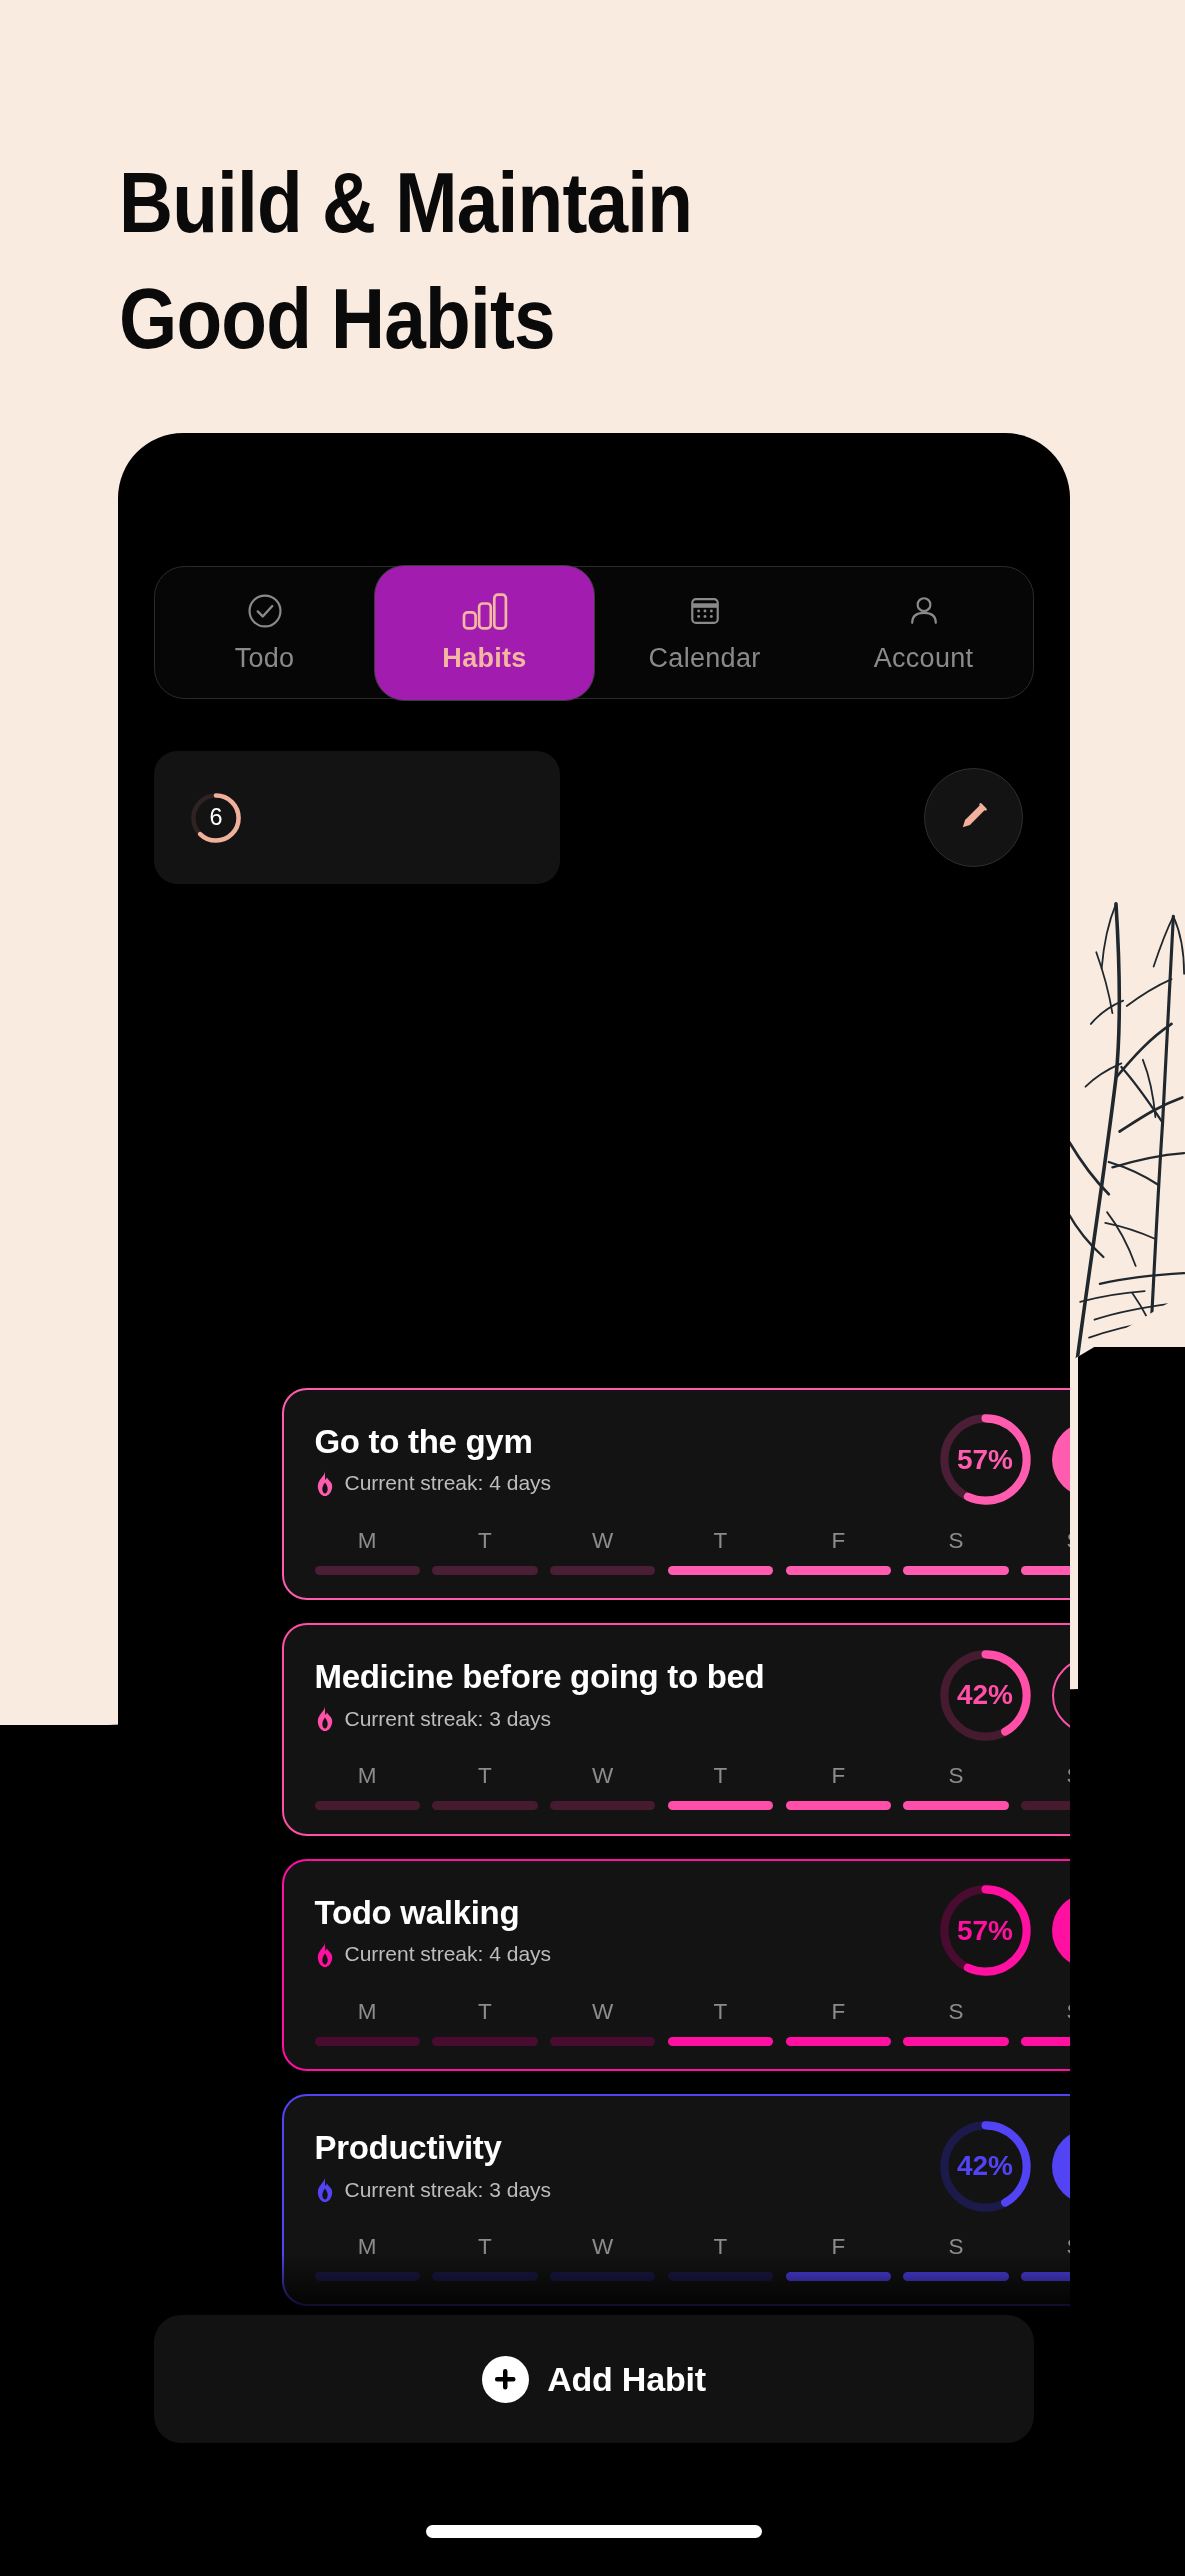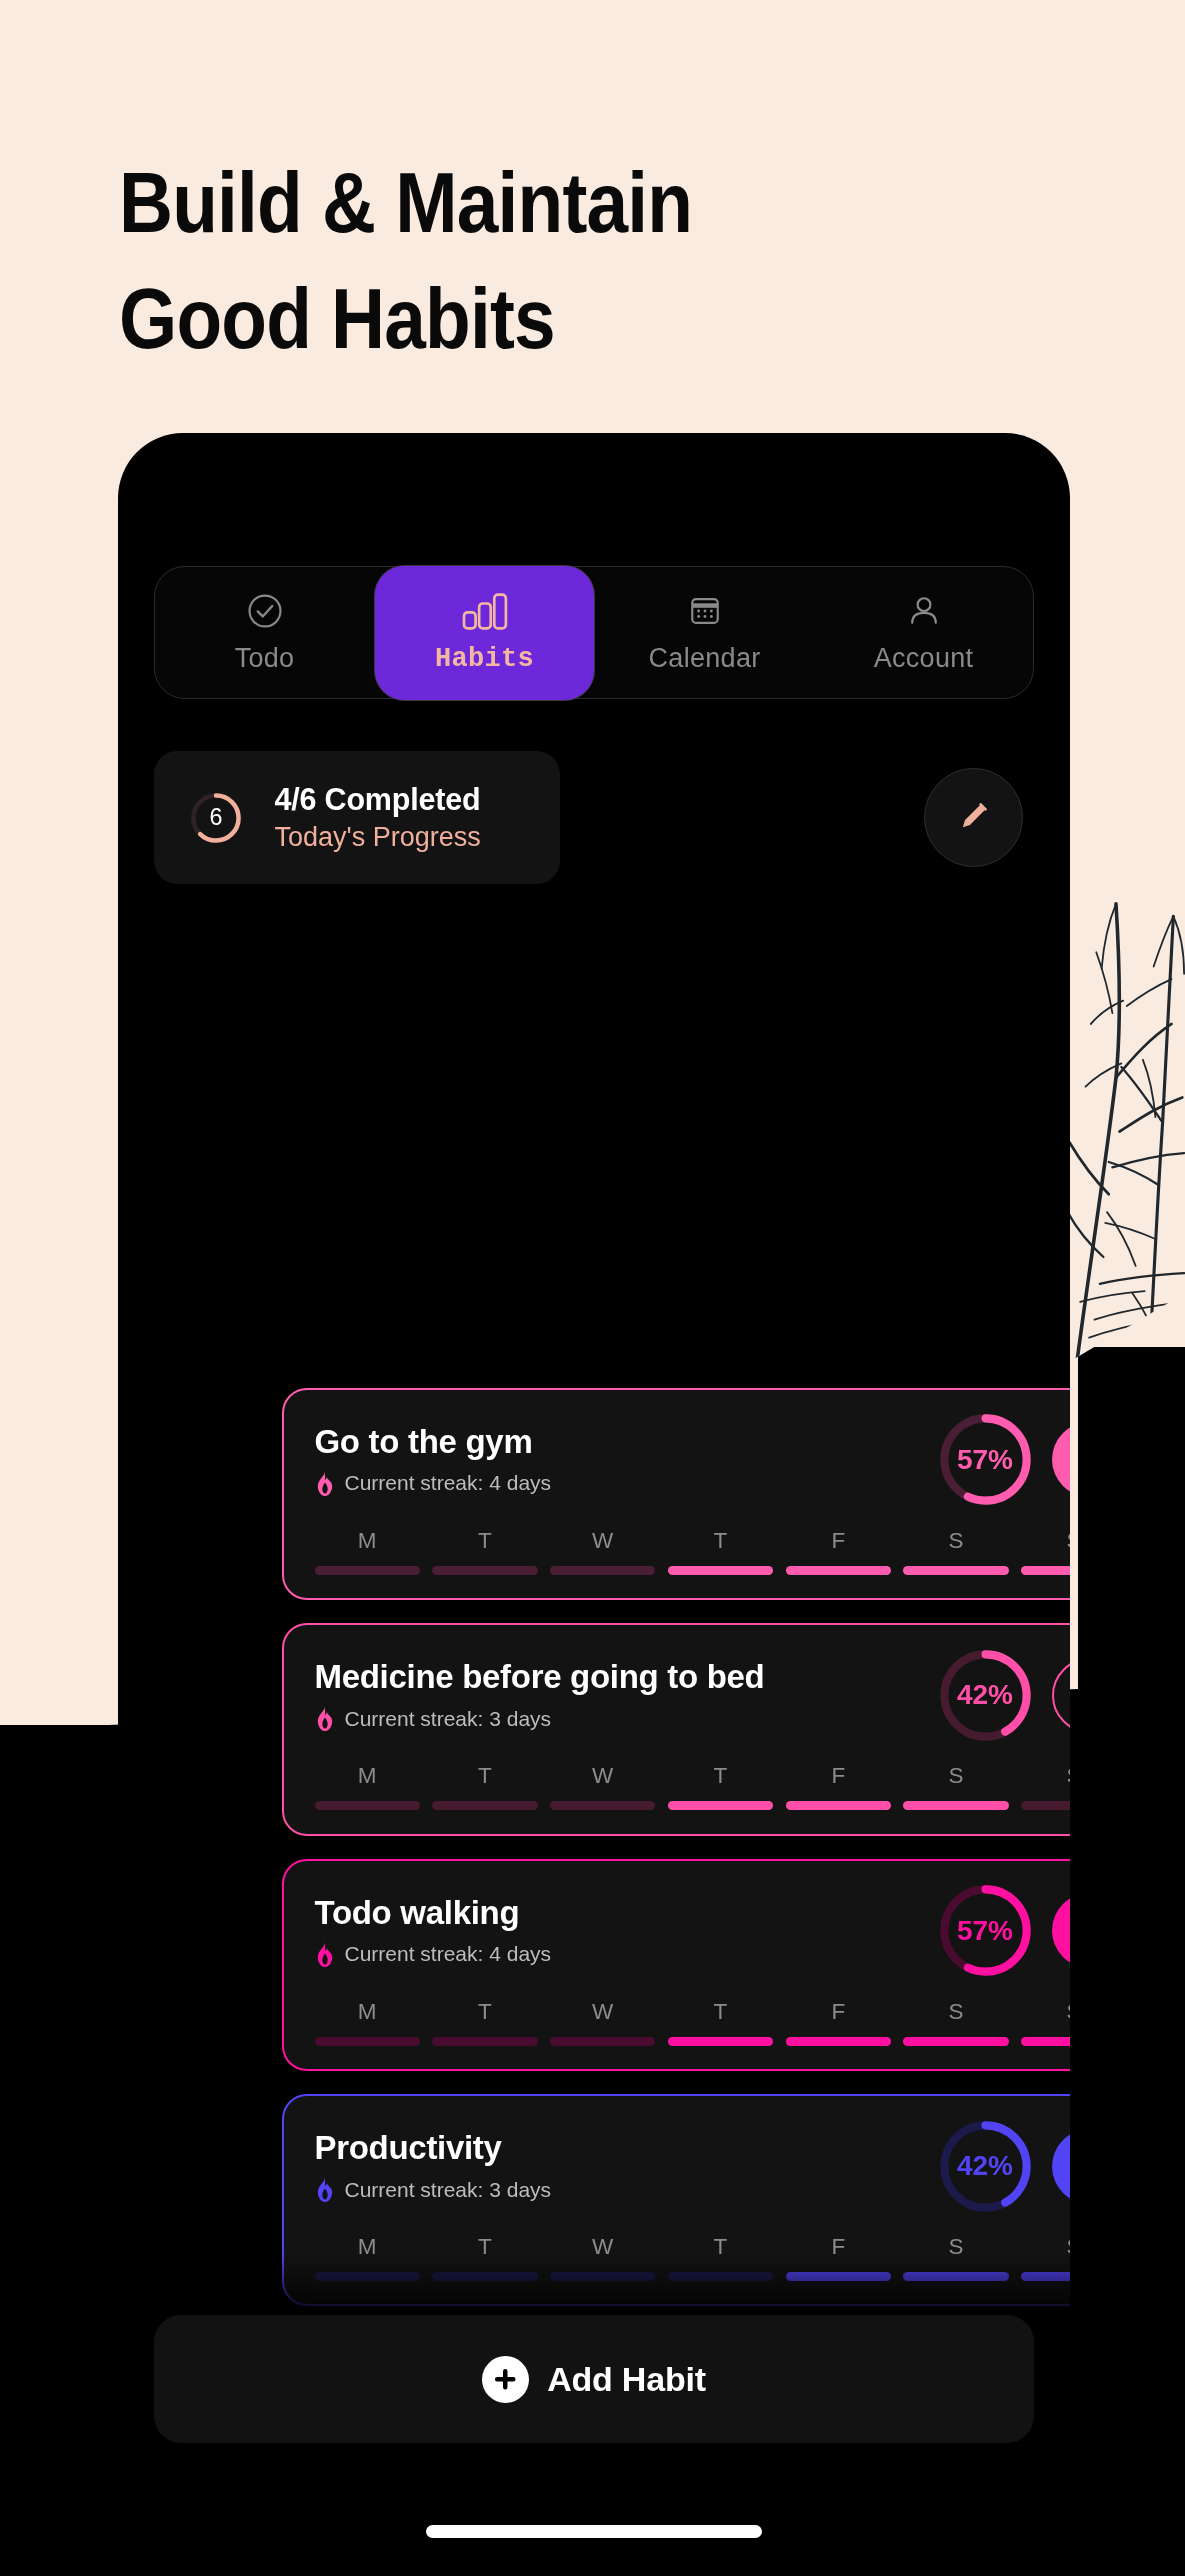--- a/index.html
+++ b/index.html
@@ -80,24 +80,23 @@
     display:flex;
     flex-direction:column;
     align-items:center;
     justify-content:center;
     gap:11.7px;
     border-radius:30.5px;
     position:relative;
   }
   .tab.active{
     border:1.4px solid #3A3A3A;
-    background:#6d28d9;
+    background:#a21caf;
     margin:-1.4px 0;
     height:136px;
-    font-family:Liberation Mono, monospace;
   }
   .tab .ico{ height:41px; display:flex; align-items:center; justify-content:center; }
   .tab .lbl{
     font-size:27px;
     color:#8A8A8A;
     letter-spacing:0.3px;
   }
   .tab.active .lbl{ color:#F3B7A2; font-weight:bold; }
 
   
@@ -640,24 +639,20 @@
   </div>
 
   <div class="summary">
     <div class="ring-wrap">
       <svg width="56" height="56" viewBox="0 0 62 62">
         <circle cx="31" cy="31" r="25" fill="none" stroke="#2F2222" stroke-width="5"></circle>
         <circle id="sum-ring" cx="31" cy="31" r="25" fill="none" stroke="#F0B09B" stroke-width="5" stroke-linecap="round" transform="rotate(-90 31 31)" stroke-dasharray="97.4 157.1"></circle>
       </svg>
       <span class="ring-num">6</span>
     </div>
-    <div class="txt">
-      <div class="t1">4/6 Completed</div>
-      <div class="t2">Today's Progress</div>
-    </div>
   </div>
 
   <div class="editbtn">
     <span>
       <svg width="41" height="41" viewBox="0 0 46 46">
         <path d="M11 35 L13.5 27 L31 9.5 L36.5 15 L19 32.5 Z" fill="#F0B09B"></path>
         <path d="M31 9.5 L36.5 15" stroke="#F0B09B" stroke-width="3" stroke-linecap="round"></path>
       </svg>
     </span>
   </div>

